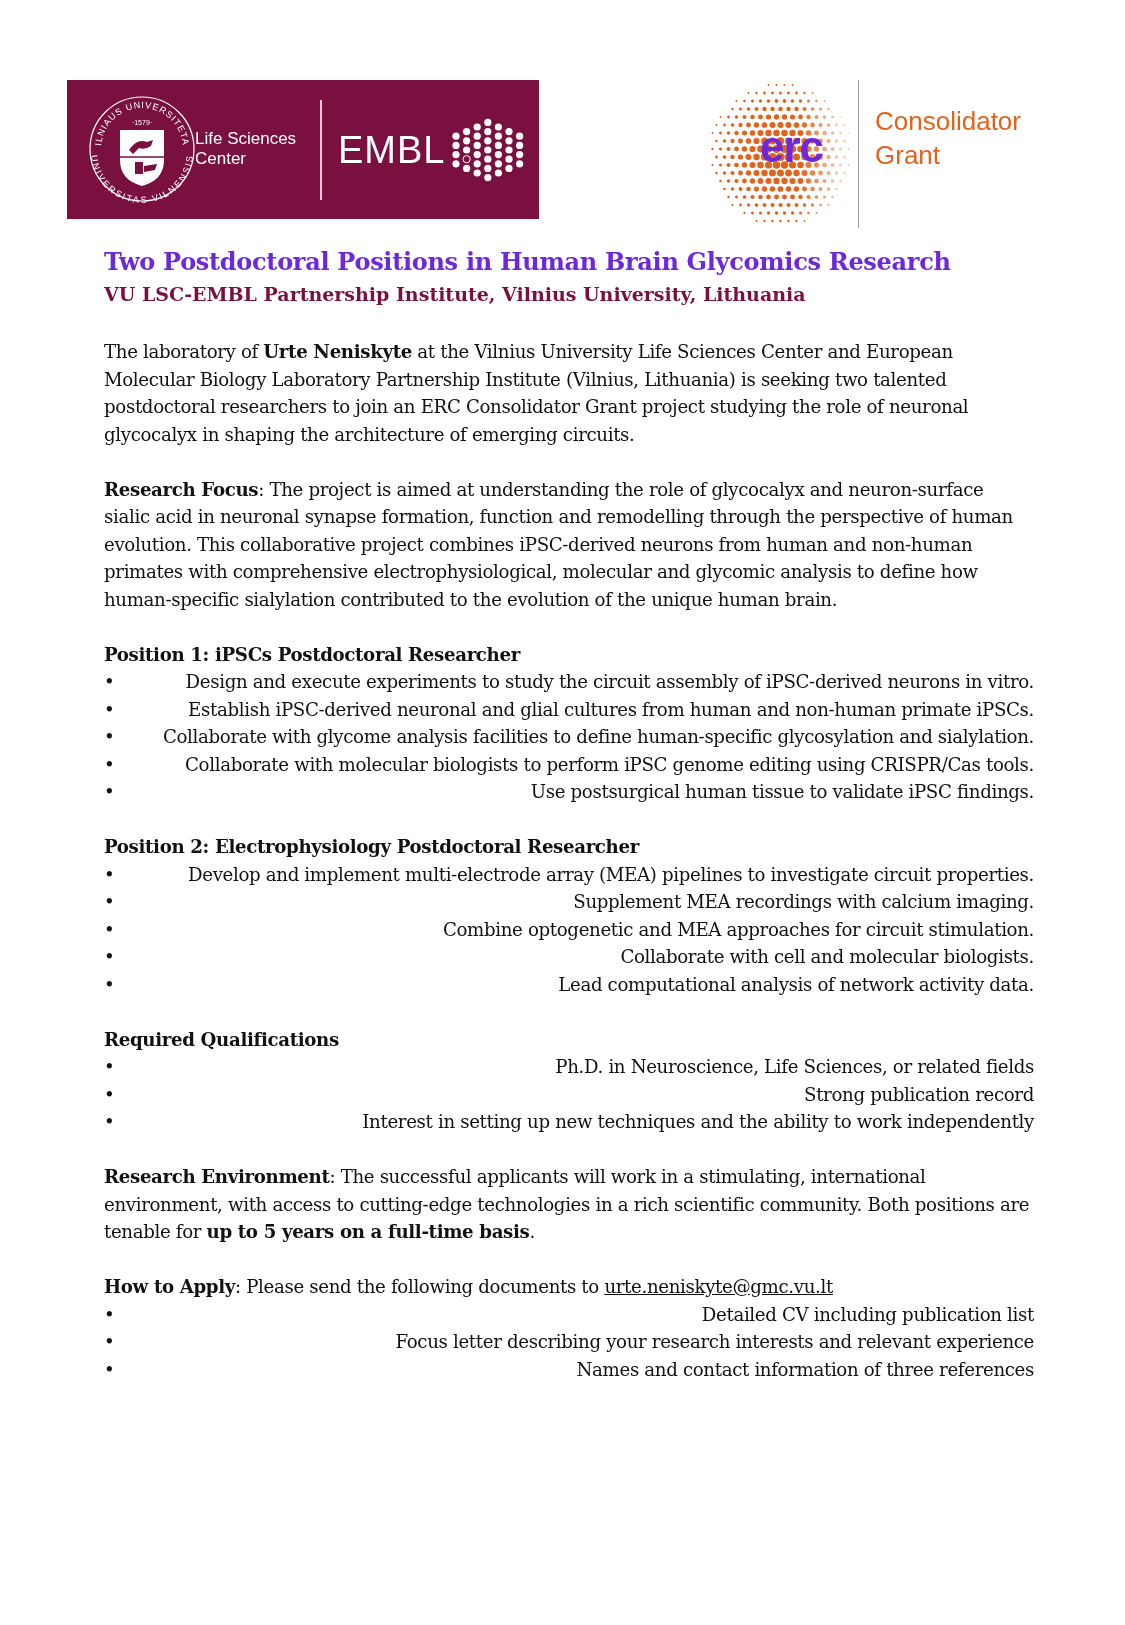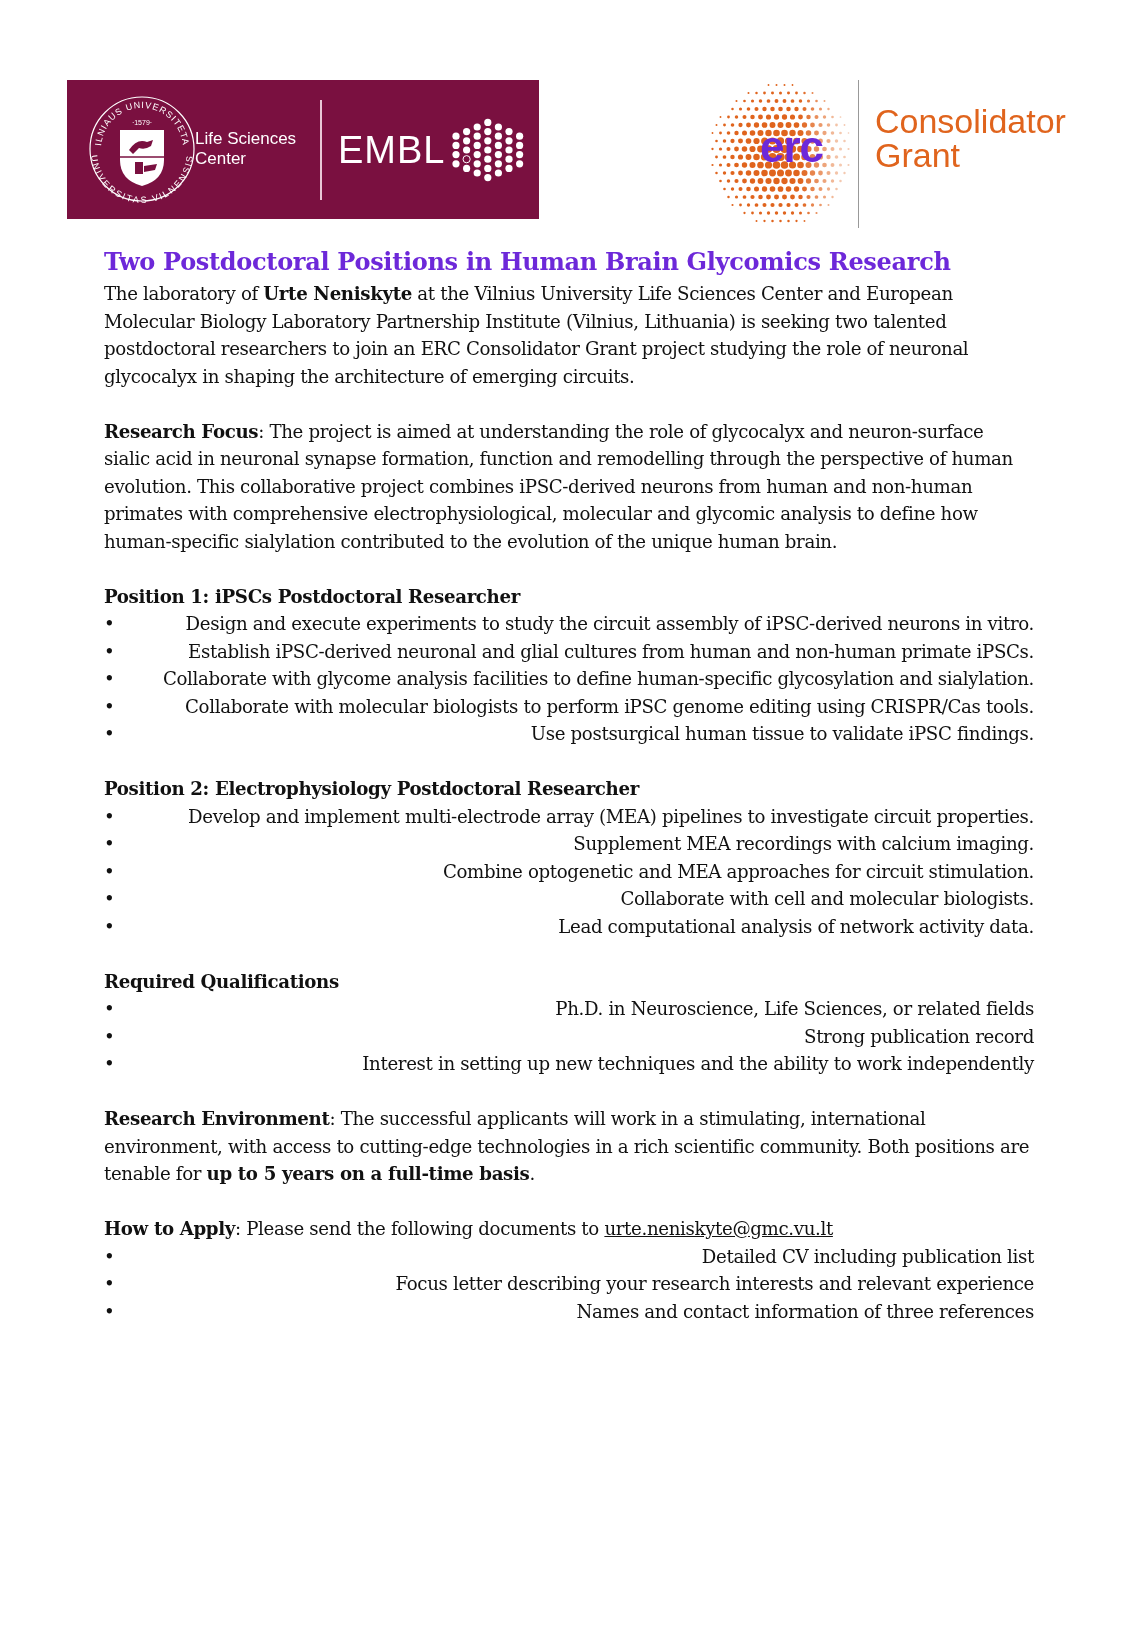--- a/index.html
+++ b/index.html
@@ -26,21 +26,21 @@
 
   .erc-block { position: absolute; left: 705px; top: 80px; width: 340px; height: 150px; }
   .erc-sphere { position: absolute; left: 0; top: 0; width: 150px; height: 150px; }
   .erc-word {
     position: absolute; left: 55px; top: 42px;
     font-family: "Liberation Sans", sans-serif; font-weight: bold; font-size: 44px; color: #6d28d9; letter-spacing: -1px;
   }
   .erc-divider { position: absolute; left: 153px; top: 0; width: 1px; height: 148px; background: #999; }
   .erc-grant {
     position: absolute; left: 170px; top: 24px;
-    font-family: "Liberation Sans", sans-serif; font-size: 34px; line-height: 34px; color: #e0641d;
+    font-family: "Liberation Sans", sans-serif; font-size: 26px; line-height: 34px; color: #e0641d;
   }
 
   .content { position: absolute; left: 104px; top: 244px; width: 930px; }
   .title { color: #6d28d9; font-weight: bold; font-size: 24px; line-height: 36px; margin: 0; letter-spacing: -0.3px; }
   .subtitle { color: #7a1040; font-weight: bold; font-size: 19px; line-height: 28px; margin: 0 0 30px 0; }
   p, ul { font-size: 18.2px; line-height: 27.5px; margin: 0; letter-spacing: -0.35px; }
   p.para { margin-bottom: 27.5px; }
   .sec-head { font-weight: bold; }
   ul { list-style: none; padding: 0; margin-bottom: 27.5px; text-align: right; }
   ul li { position: relative; padding-left: 28px; }
@@ -375,20 +375,21 @@
   <div class="erc-word">erc</div>
   <div class="erc-divider"></div>
   <div class="erc-grant">
     <div>Consolidator</div>
     <div>Grant</div>
   </div>
 </div>
 
 <div class="content">
   <h1 class="title">Two Postdoctoral Positions in Human Brain Glycomics Research</h1>
+  <h2 class="subtitle">VU LSC-EMBL Partnership Institute, Vilnius University, Lithuania</h2>
 
   <p class="para"><span>The laboratory of </span><b>Urte Neniskyte</b><span> at the Vilnius University Life Sciences Center and European Molecular Biology Laboratory Partnership Institute (Vilnius, Lithuania) is seeking two talented postdoctoral researchers to join an ERC Consolidator Grant project studying the role of neuronal glycocalyx in shaping the architecture of emerging circuits.</span></p>
 
   <p class="para"><b>Research Focus</b><span>: The project is aimed at understanding the role of glycocalyx and neuron-surface sialic acid in neuronal synapse formation, function and remodelling through the perspective of human evolution. This collaborative project combines iPSC-derived neurons from human and non-human primates with comprehensive electrophysiological, molecular and glycomic analysis to define how human-specific sialylation contributed to the evolution of the unique human brain.</span></p>
 
   <p class="sec-head">Position 1: iPSCs Postdoctoral Researcher</p>
   <ul>
     <li>Design and execute experiments to study the circuit assembly of iPSC-derived neurons in vitro.</li>
     <li>Establish iPSC-derived neuronal and glial cultures from human and non-human primate iPSCs.</li>
     <li>Collaborate with glycome analysis facilities to define human-specific glycosylation and sialylation.</li>

